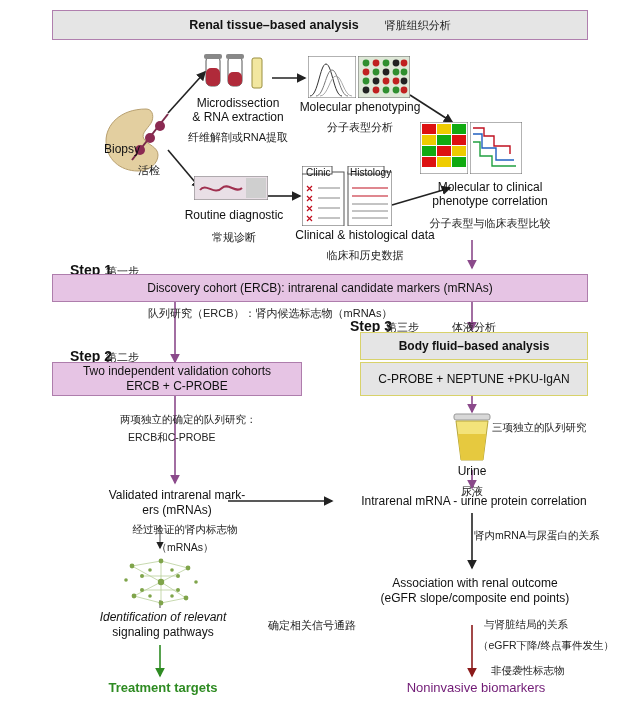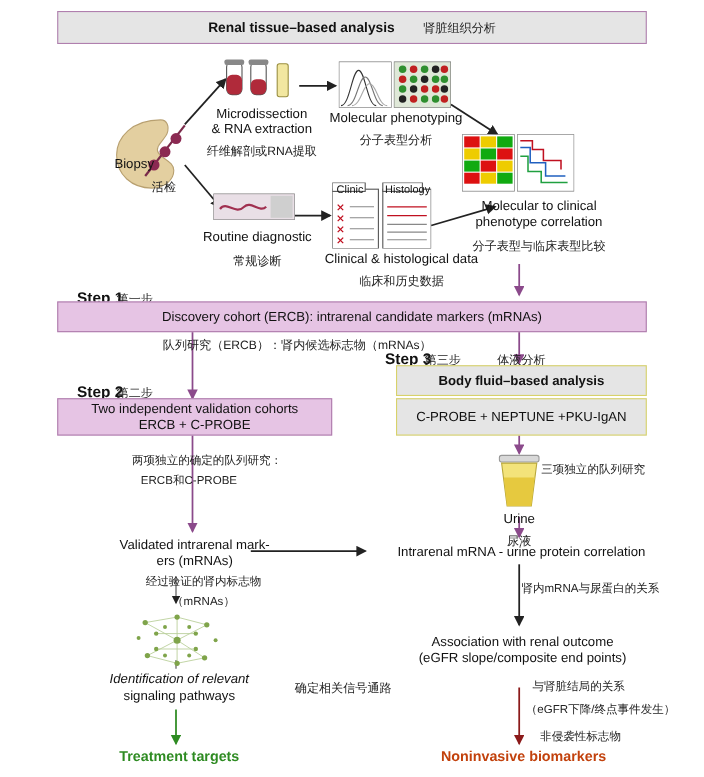--- a/index.html
+++ b/index.html
@@ -41,21 +41,21 @@
     font-size:12px;
     display:flex;align-items:center;justify-content:center;
     flex-direction:column;
     line-height:1.25;
   }
   .step-label{font-weight:bold;font-size:14px;margin-left:16px;}
   .cn{font-size:11px;color:#222;}
   .cn-small{font-size:10.5px;color:#222;line-height:1.4;}
   .txt{font-size:12px;line-height:1.3;text-align:center;}
   .green-bold{color:#2e8b22;font-weight:bold;font-size:13px;}
-  .red-bold{color:#c2410c;font-weight:bold;font-size:13px;}
+  .red-bold{color:#701a75;font-weight:normal;font-size:13px;}
   .tiny{font-size:10px;}
   svg{position:absolute;left:0;top:0;pointer-events:none;}
 </style>
 </head>
 <body>
 
 <svg width="640" height="706">
   <defs>
     <marker id="arrowDark" markerWidth="7" markerHeight="7" refX="5" refY="3" orient="auto">
       <path d="M0,0 L6,3 L0,6 z" fill="#222"></path>

